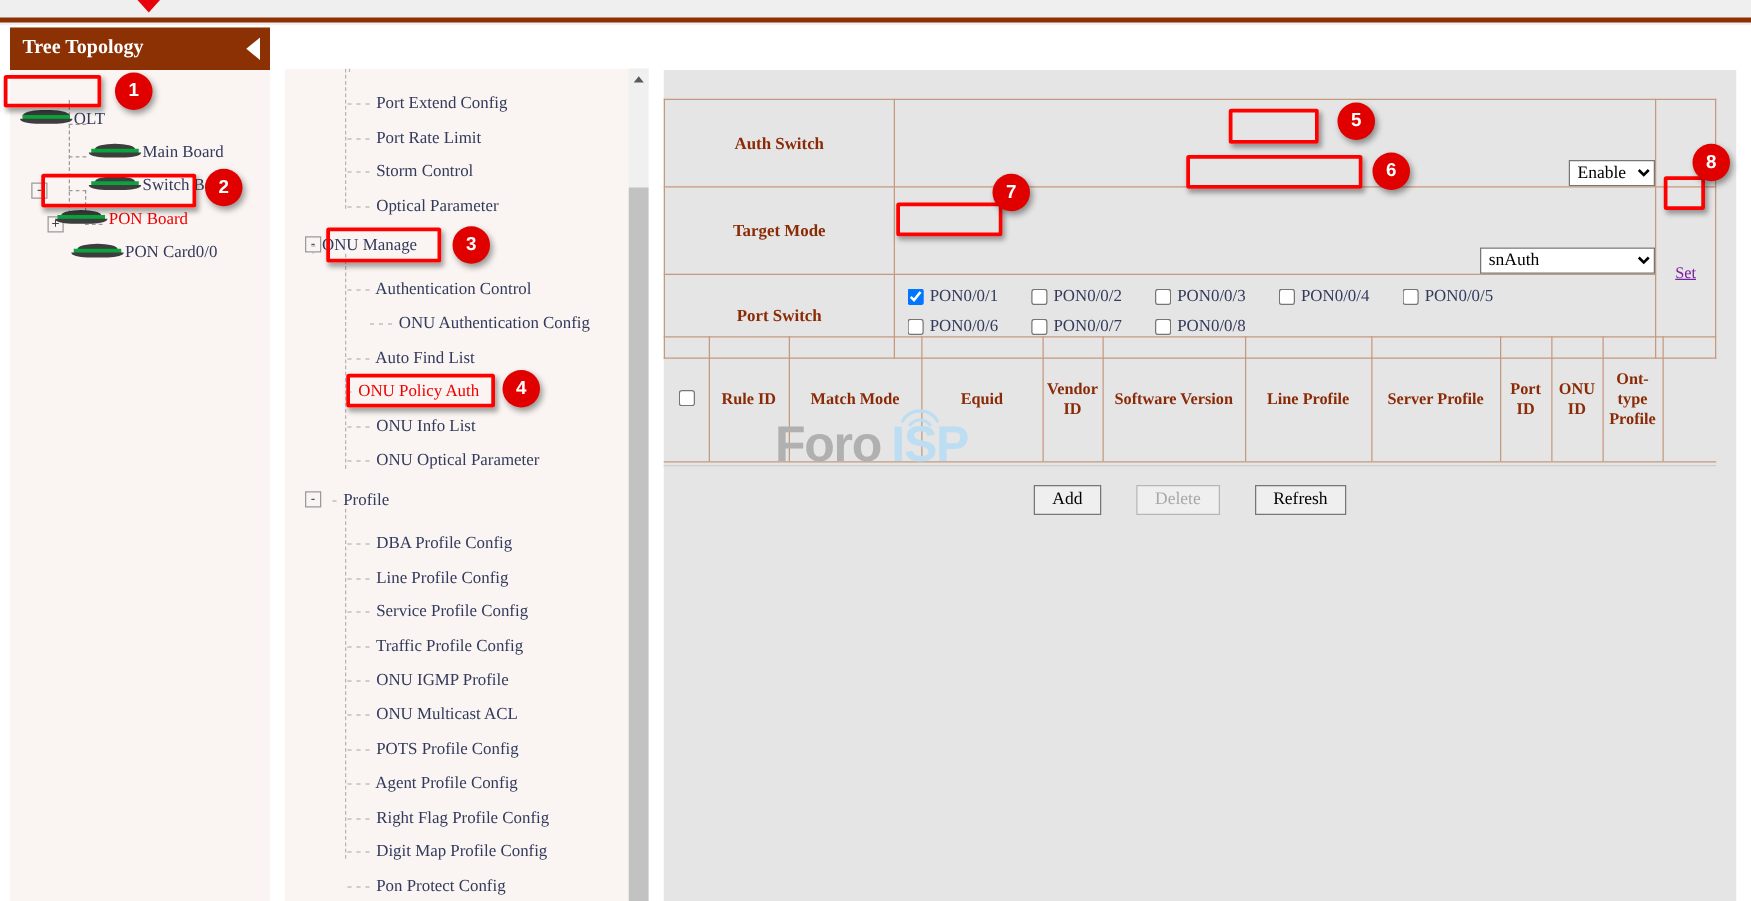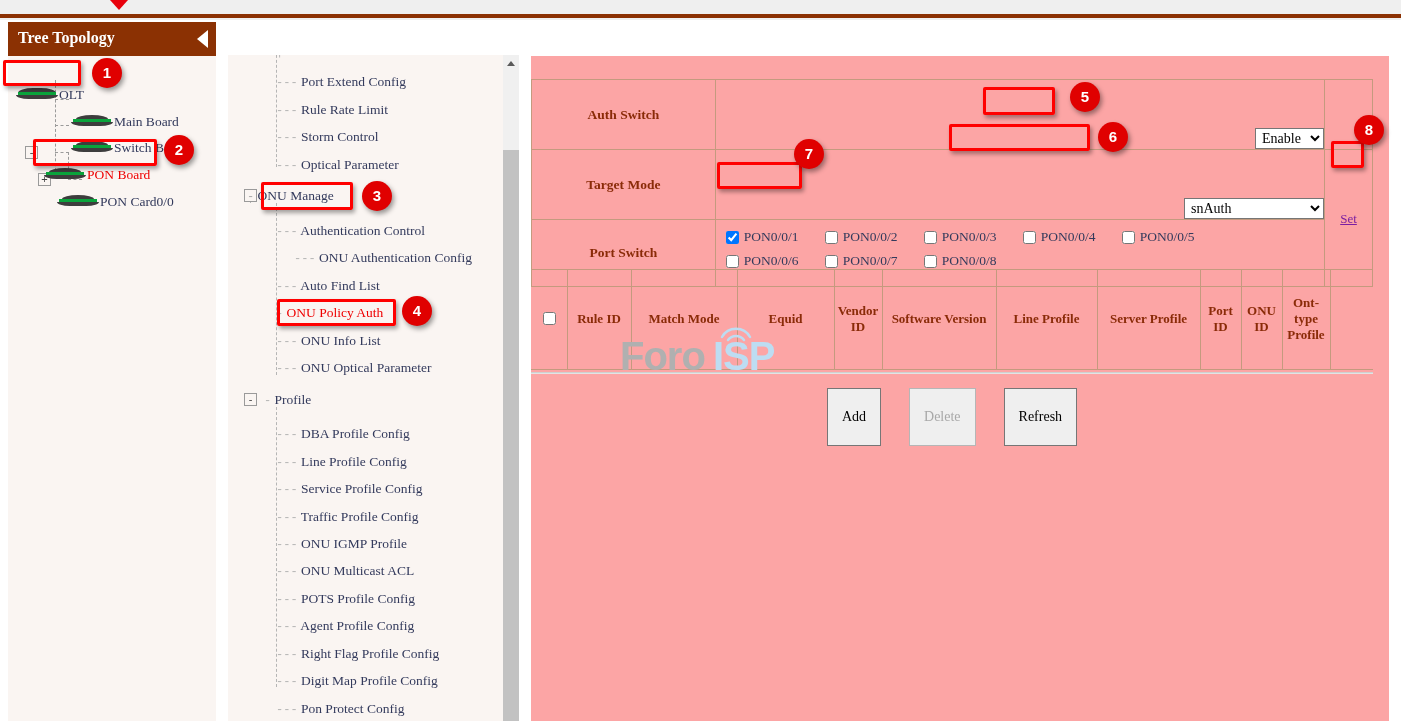--- a/index.html
+++ b/index.html
@@ -114,21 +114,21 @@
 
   
   .content { position:absolute; left:228px; top:22px; width:1161px; height:699px; }
   .content-header {
     position:absolute; left:0; top:0; width:1161px; height:34px;
     background:#8B3103; color:#fff; font-size:14.5px; font-weight:bold;
     padding:8px 0 0 14px;
   }
   .content-body {
     position:absolute; left:303px; top:34px; width:858px; height:665px;
-    background:#fca5a5;
+    background:#e5e5e5;
   }
   
   .content-white {
     position:absolute; left:291px; top:34px; width:12px; height:665px; background:#ffffff;
   }
 
   
   .form-tbl {
     position:absolute; left:0px; top:23px; width:842px;
     border-collapse:collapse;
@@ -175,21 +175,21 @@
     position:absolute; left:0px; top:313px; width:842px; height:1px; background:#c49a7e;
   }
   .tbl-hr {
     position:absolute; left:0px; top:316px; width:842px; height:2px;
     background:#e3e3e3; border-top:1px solid #d0d0d0;
   }
 
   .btn-row { position:absolute; left:0px; top:332px; width:842px; text-align:center; }
   .ui-btn {
     font-family:"Liberation Serif", serif; font-size:14px;
-    padding:20px 14px; margin:0 12px; border:1px solid #767676;
+    padding:3px 14px; margin:0 12px; border:1px solid #767676;
     background:#efefef; color:#000; cursor:pointer;
   }
   .ui-btn[disabled] { color:#a8a8a8; border-color:#b6b6b6; cursor:default; }
 
   
   .watermark {
     position:absolute; left:620px; top:330px; width:170px; height:48px;
     pointer-events:none; user-select:none;
   }
   .wm-foro {
@@ -289,21 +289,21 @@
 
     <div class="mbox" style="left:16px; top:134px;">-</div>
     <div class="mbox" style="left:16px; top:338px;">-</div>
 
     <div class="mnode" style="left:48px; top:19px;">
       <span class="mdash">---</span>
       <span>Port Extend Config</span>
     </div>
     <div class="mnode" style="left:48px; top:47px;">
       <span class="mdash">---</span>
-      <span>Rule Rate Limit</span>
+      <span>Port Rate Limit</span>
     </div>
     <div class="mnode" style="left:48px; top:74px;">
       <span class="mdash">---</span>
       <span>Storm Control</span>
     </div>
     <div class="mnode" style="left:48px; top:102px;">
       <span class="mdash">---</span>
       <span>Optical Parameter</span>
     </div>
 

